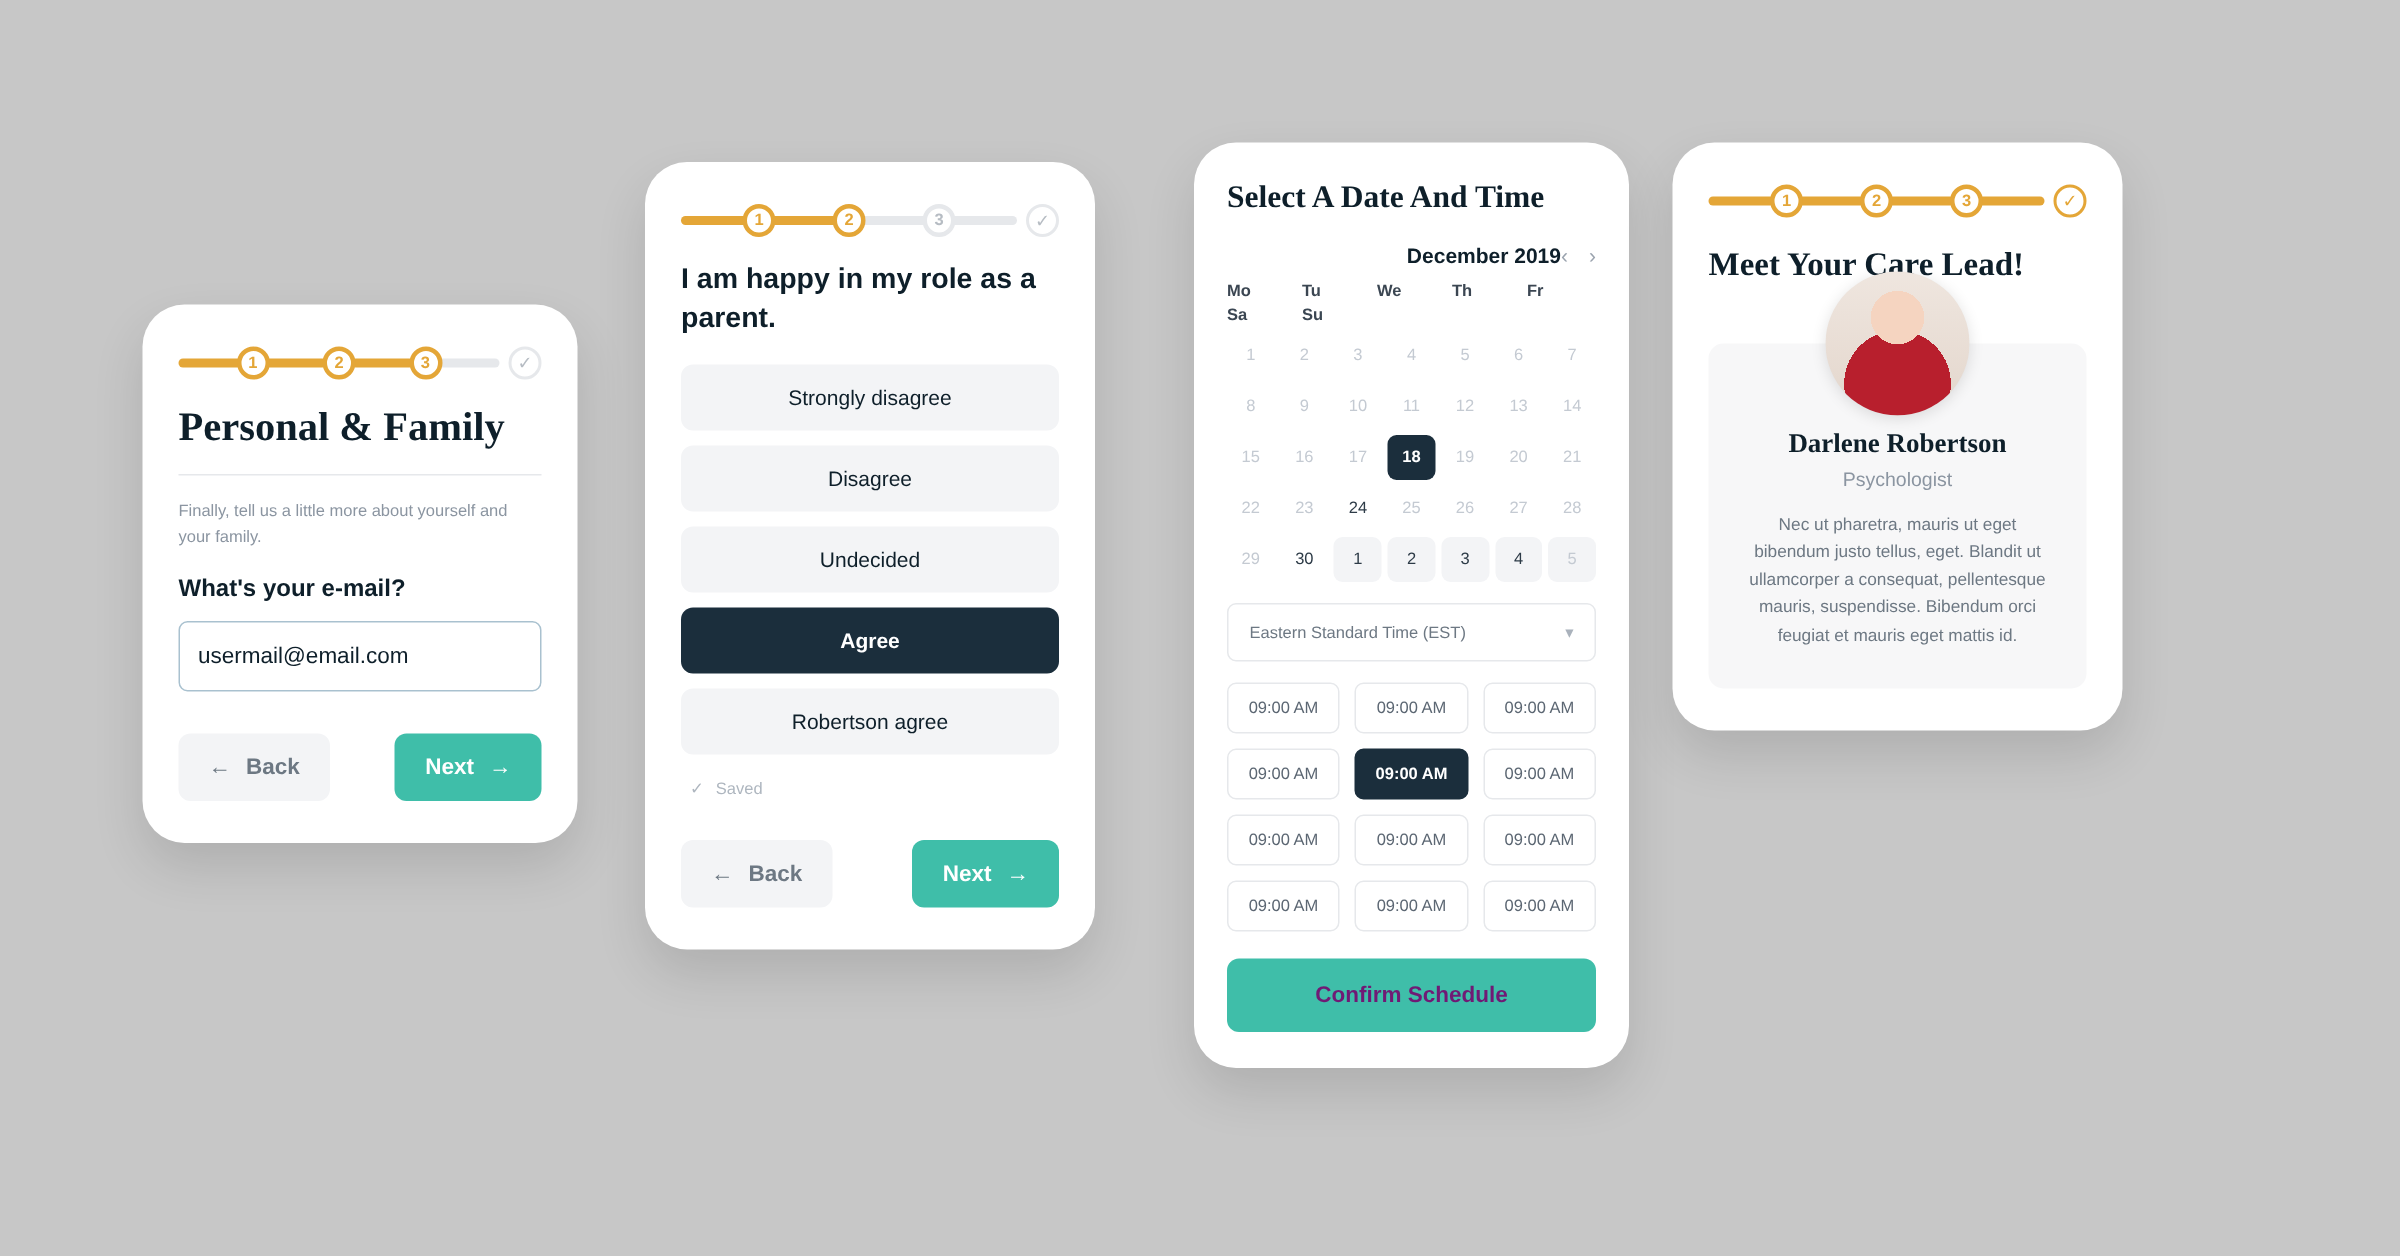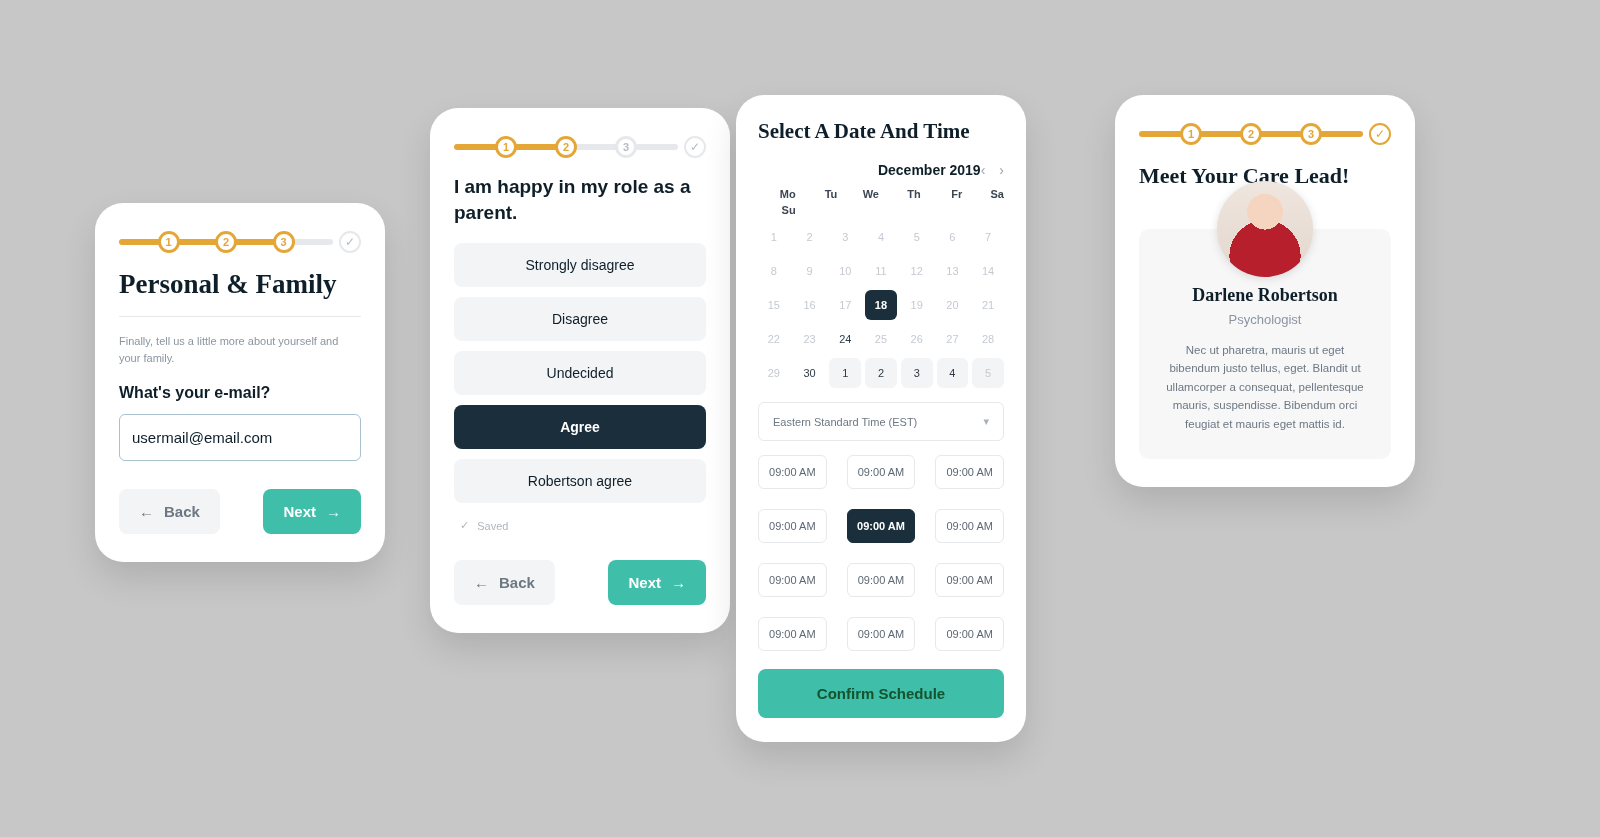--- a/index.html
+++ b/index.html
@@ -82,50 +82,50 @@
   #c2 .stmt{font-size:19px;font-weight:700;line-height:1.35;margin:0 0 18px}
   .opt{
     width:100%;padding:14px 10px;margin-bottom:10px;
     background:var(--soft);border:none;border-radius:8px;
     font-size:14px;font-weight:500;color:var(--ink);cursor:pointer;
   }
   .opt.sel{background:var(--navy);color:#fff;font-weight:600}
   .saved{display:flex;align-items:center;gap:8px;font-size:11px;color:#aeb6bf;margin:6px 0 0 6px}
 
   
-  #c3{left:736px;top:95px;width:290px;padding:24px 22px}
+  #c3{left:796px;top:95px;width:290px;padding:24px 22px}
   #c3 h1{font-size:21px;margin:0 0 18px}
   .cal-head{display:flex;align-items:center;justify-content:flex-end;margin-bottom:10px}
   .cal-head .month{font-size:14px;font-weight:700}
   .cal-head .nav{display:flex;gap:14px;color:#9aa3ae;font-size:14px}
   .cal-head .nav span{cursor:pointer}
-  .dow{display:grid;grid-template-columns:repeat(6,1fr);gap:4px;font-size:11px;font-weight:600;color:#3b4652;text-align:right;margin-bottom:6px}
+  .dow{display:grid;grid-template-columns:repeat(5,1fr);gap:4px;font-size:11px;font-weight:600;color:#3b4652;text-align:left;margin-bottom:6px}
   .grid{display:grid;grid-template-columns:repeat(7,1fr);gap:4px}
   .day{
     height:30px;display:flex;align-items:center;justify-content:center;
     font-size:11px;border-radius:6px;cursor:pointer;color:#2d3b47;
   }
   .day.dim{color:#c4cad2;cursor:default}
   .day.sel{background:var(--navy);color:#fff;font-weight:600}
   .day.av{background:var(--soft)}
   .tz{
     margin-top:14px;display:flex;align-items:center;justify-content:space-between;
     border:1px solid var(--line);border-radius:6px;padding:12px 14px;
     font-size:11px;color:#6d7883;cursor:pointer;
   }
   .tz .chev{color:#aab2bc}
-  .slots{display:grid;grid-template-columns:repeat(3,1fr);gap:20px;margin-top:14px}
+  .slots{display:grid;grid-template-columns:repeat(3,1fr);gap:10px;margin-top:14px}
   .slot{
     padding:10px 0;text-align:center;font-size:11px;
     border:1px solid var(--line);border-radius:6px;cursor:pointer;color:#5c6773;
   }
   .slot.sel{background:var(--navy);color:#fff;border-color:var(--navy);font-weight:600}
   .confirm{
     margin-top:18px;width:100%;padding:16px 0;
-    background:var(--accent);color:#14532d;border:none;border-radius:8px;
+    background:var(--accent);color:#701a75;border:none;border-radius:8px;
     font-size:15px;font-weight:700;cursor:pointer;
   }
 
   
   #c4{left:1115px;top:95px;width:300px}
   #c4 h1{font-size:22px;text-align:left;margin:18px 0 24px}
   .profile{
     background:#f7f7f8;border-radius:10px;padding:56px 20px 26px;
     position:relative;text-align:center;margin-top:40px;
   }

